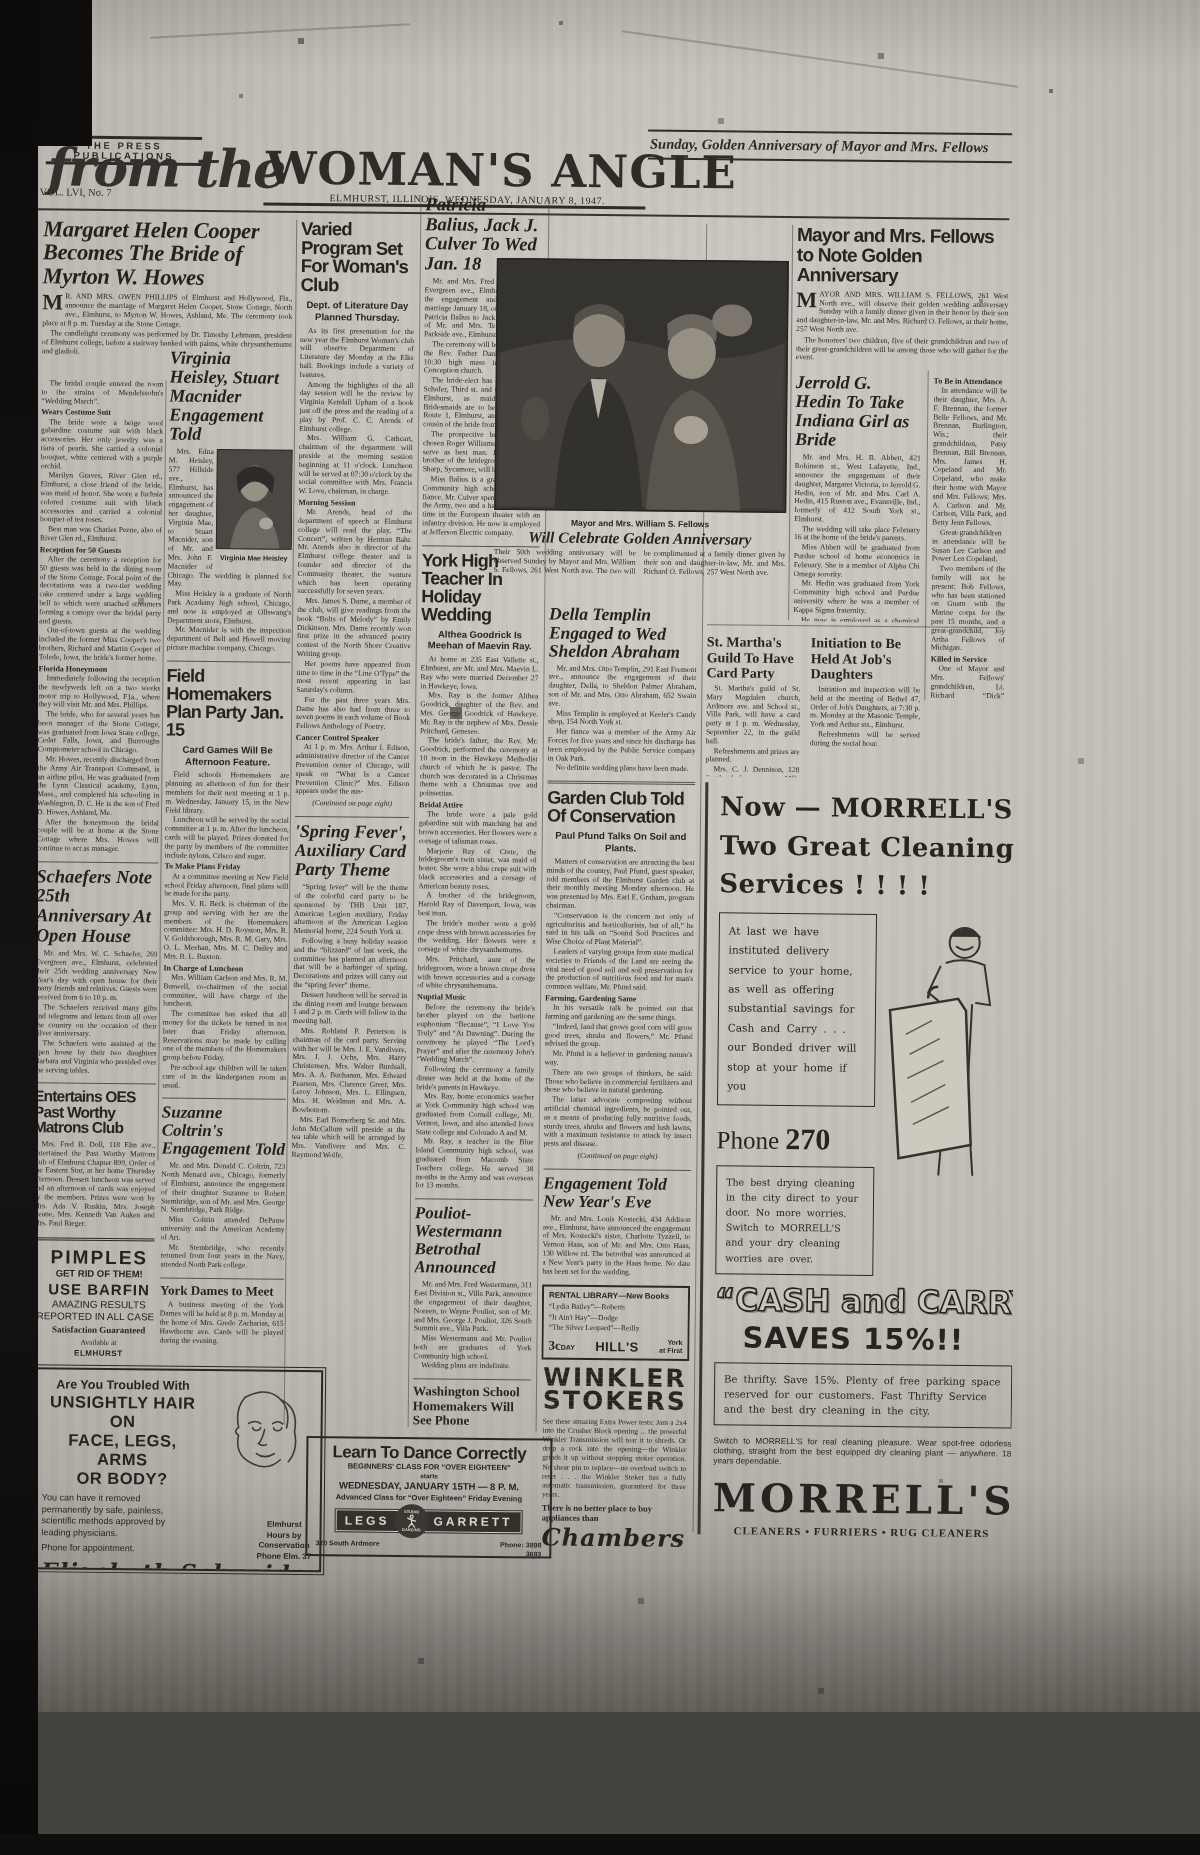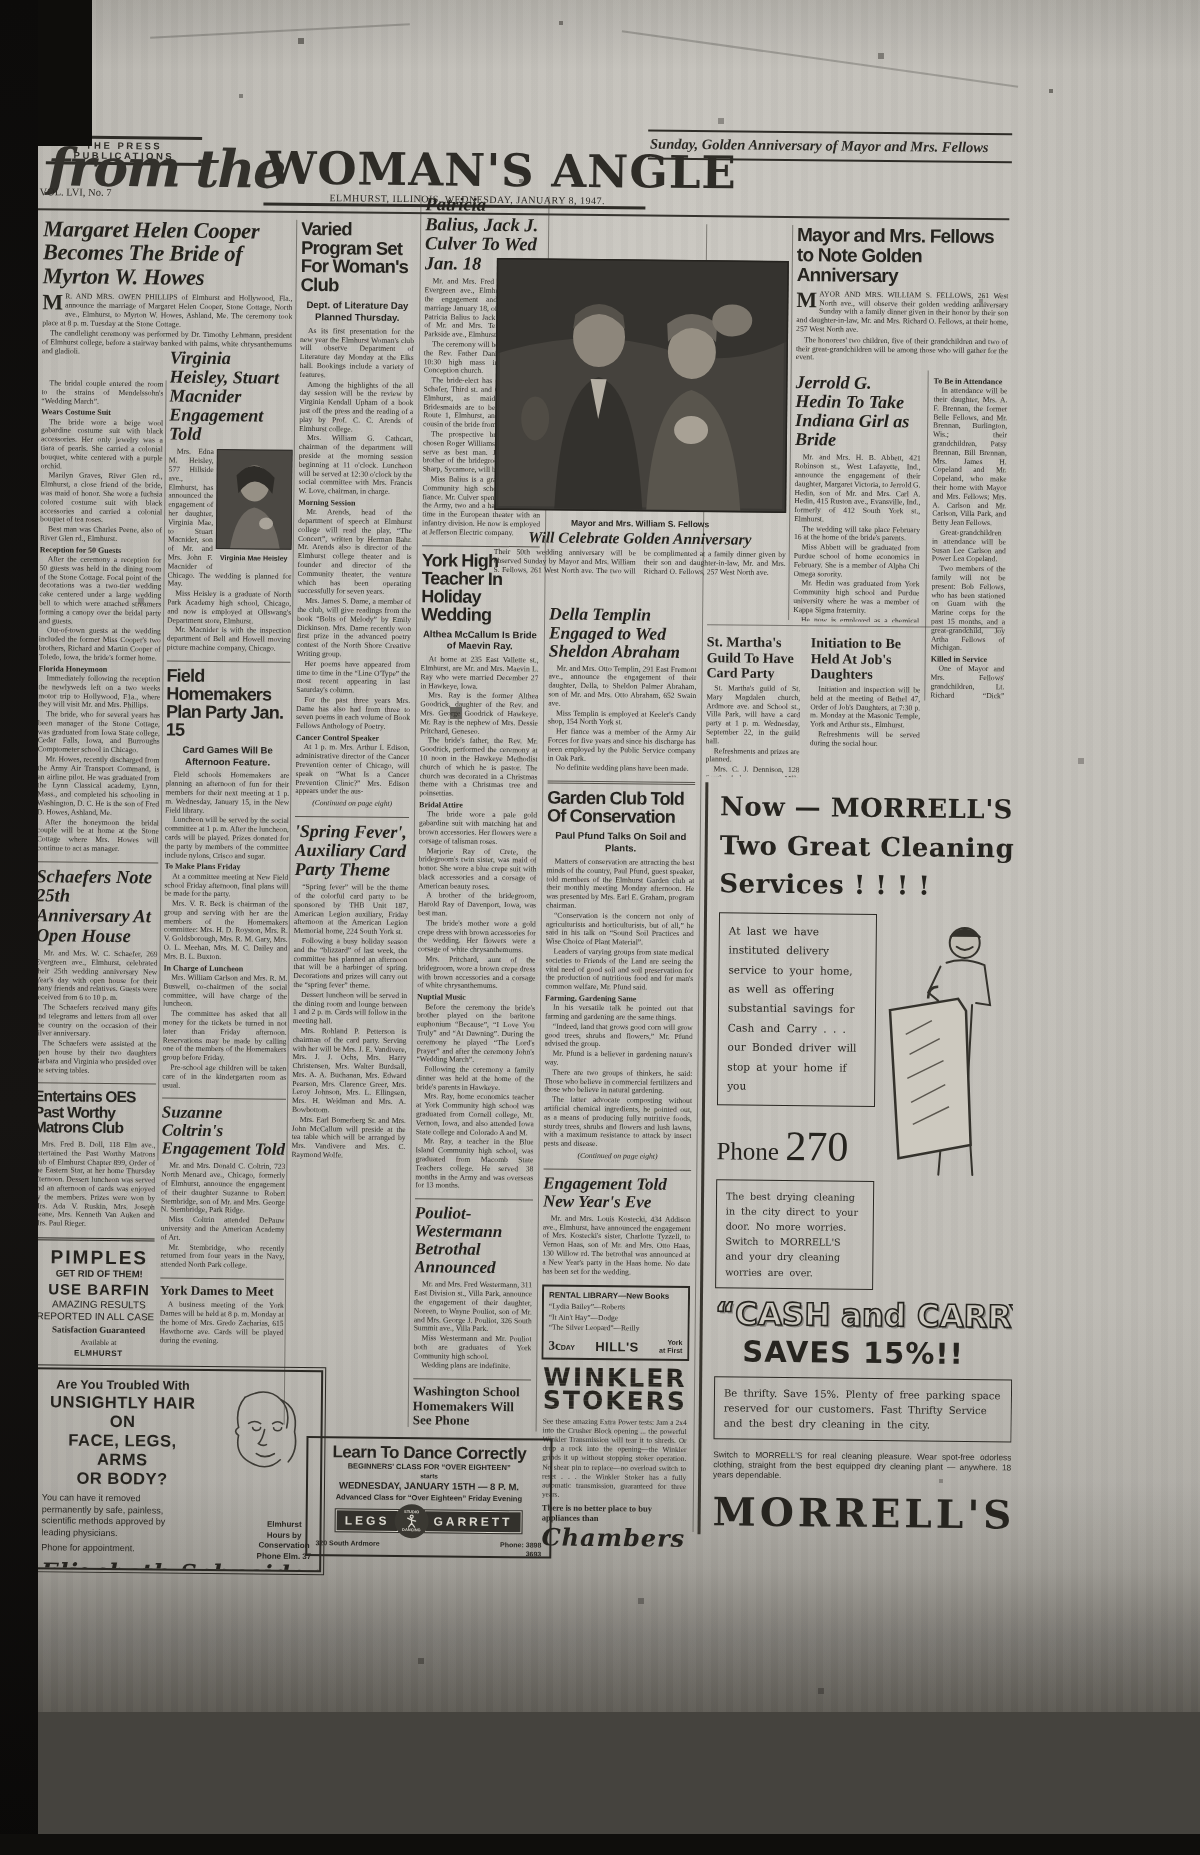--- a/index.html
+++ b/index.html
@@ -96,21 +96,21 @@
   .wink-body{font:7.4px/1.22 "Liberation Serif";text-align:justify;margin-top:5px;}
   .wink-tag{font:bold 8.5px/1.25 "Liberation Serif";margin-top:4px;}
   .chambers{font:bold italic 24px/1 "DejaVu Serif";letter-spacing:1px;margin-top:2px;}
 
   .ad-morrell{position:absolute;left:712px;top:780px;width:298px;height:752px;border-left:3px solid #39362f;padding-left:12px;overflow:hidden;}
   .mor-title{font:bold 26px/1.1 "DejaVu Serif";letter-spacing:.5px;color:#26241f;margin-top:10px;}
   .mor-box{border:1.5px solid #2a2823;padding:8px 9px;font:10.5px/1.85 "DejaVu Serif";word-spacing:3px;}
   .mor-row{display:flex;margin-top:14px;}
   .mor-left{width:158px;}
   .mor-phone{margin:16px 0 10px;font:25px "Liberation Serif";}
-  .mor-phone b{font-size:42px;font-weight:normal;}
+  .mor-phone b{font-size:30px;font-weight:bold;}
   .cashcarry{font:900 31px/1 "DejaVu Sans";letter-spacing:0px;color:#c9c6bd;-webkit-text-stroke:1.6px #26241f;text-shadow:2px 2px 0 rgba(38,36,31,.35);margin-top:10px;white-space:nowrap;}
   .saves{font:900 29px/1 "DejaVu Sans";letter-spacing:1px;margin:8px 0 0 28px;}
   .mor-switch{font:8.3px/1.25 "Liberation Sans";margin-top:10px;text-align:justify;}
   .mor-name{font:bold 39px/1 "DejaVu Serif";letter-spacing:4px;text-align:center;margin-top:12px;}
   .mor-serv{font:bold 11px/1.4 "Liberation Serif";text-align:center;letter-spacing:1px;margin-top:6px;}
 
   .ad-dance{position:absolute;left:320px;top:1438px;width:226px;height:106px;border:2px solid #2a2823;padding:5px 8px;overflow:hidden;}
   .dan-t{font:bold 17px/1 "Liberation Sans";text-align:center;letter-spacing:-.5px;}
   .dan-l1{font:bold 7.5px/1.5 "Liberation Sans";text-align:center;}
   .dan-st{font:bold 6.5px/1.1 "Liberation Sans";text-align:center;}
@@ -286,21 +286,21 @@
 
     </div>
 
     <div class="col" style="left:302px;top:222px;width:114px;height:1208px;">
       <section class="art first">
         <h2 class="hl-sans" style="font-size:18.5px">Varied Program Set For Woman's Club</h2>
         <div class="deck">Dept. of Literature Day Planned Thursday.</div>
         <div class="body">
             <p class="para">As its first presentation for the new year the Elmhurst Woman's club will observe Department of Literature day Monday at the Elks hall. Bookings include a variety of features.</p>
             <p class="para">Among the highlights of the all day session will be the review by Virginia Kendall Upham of a book just off the press and the reading of a play by Prof. C. C. Arends of Elmhurst college.</p>
-            <p class="para">Mrs. William G. Cathcart, chairman of the department will preside at the morning session beginning at 11 o'clock. Luncheon will be served at 12:30 o'clock by the social committee with Mrs. Francis W. Love, chairman, in charge.</p>
+            <p class="para">Mrs. William G. Cathcart, chairman of the department will preside at the morning session beginning at 11 o'clock. Luncheon will be served at 07:30 o'clock by the social committee with Mrs. Francis W. Love, chairman, in charge.</p>
             <p class="subh">Morning Session</p>
             <p class="para">Mr. Arends, head of the department of speech at Elmhurst college will read the play, “The Concert”, written by Herman Bahr. Mr. Arends also is director of the Elmhurst college theater and is founder and director of the Community theater, the venture which has been operating successfully for seven years.</p>
             <p class="para">Mrs. James S. Dame, a member of the club, will give readings from the book “Bolts of Melody” by Emily Dickinson. Mrs. Dame recently won first prize in the advanced poetry contest of the North Shore Creative Writing group.</p>
             <p class="para">Her poems have appeared from time to time in the “Line O'Type” the most recent appearing in last Saturday's column.</p>
             <p class="para">For the past three years Mrs. Dame has also had from three to seven poems in each volume of Book Fellows Anthology of Poetry.</p>
             <p class="subh">Cancer Control Speaker</p>
             <p class="para">At 1 p. m. Mrs. Arthur I. Edison, administrative director of the Cancer Prevention center of Chicago, will speak on “What Is a Cancer Prevention Clinic?” Mrs. Edison appears under the aus-</p>
             <p class="cont">(Continued on page eight)</p>
           </div>
       </section>
@@ -322,21 +322,21 @@
         <div class="body">
             <p class="para">Mr. and Mrs. Fred B. Ebert, 133 Evergreen ave., Elmhurst, announce the engagement and approaching marriage January 18, of their daughter Patricia Balius to Jack J. Culver, son of Mr. and Mrs. Terrence Culver, Parkside ave., Elmhurst.</p>
             <p class="para">The ceremony will be performed by the Rev. Father Daniel Murray at 10:30 high mass in Immaculate Conception church.</p>
             <p class="para">The bride-elect has chosen Shirley Schafer, Third st. and Glenview ave., Elmhurst, as maid of honor. Bridesmaids are to be Helen Feltes, Route 1, Elmhurst, and Carol Bohn, cousin of the bride from Racine, Wis.</p>
             <p class="para">The prospective bridegroom has chosen Roger Williams, Villa Park, to serve as best man. Joseph Culver, brother of the bridegroom, and Leslie Sharp, Sycamore, will be ushers.</p>
             <p class="para">Miss Balius is a graduate of York Community high school as is her fiance. Mr. Culver spent three years in the Army, two and a half years of that time in the European theater with an infantry division. He now is employed at Jefferson Electric company.</p>
           </div>
       </section>
       <section class="art">
         <h2 class="hl-sans" style="font-size:18px">York High Teacher In Holiday Wedding</h2>
-        <div class="deck">Althea McCallum Is Bride of Maevin Ray.</div>
+        <div class="deck">Althea Goodrick Is Meehan of Maevin Ray.</div>
         <div class="body">
             <p class="para">At home at 235 East Vallette st., Elmhurst, are Mr. and Mrs. Maevin L. Ray who were married December 27 in Hawkeye, Iowa.</p>
             <p class="para">Mrs. Ray is the former Althea Goodrick, daughter of the Rev. and Mrs. George Goodrick of Hawkeye. Mr. Ray is the nephew of Mrs. Dessie Pritchard, Geneseo.</p>
             <p class="para">The bride's father, the Rev. Mr. Goodrick, performed the ceremony at 10 noon in the Hawkeye Methodist church of which he is pastor. The church was decorated in a Christmas theme with a Christmas tree and poinsettias.</p>
             <p class="subh">Bridal Attire</p>
             <p class="para">The bride wore a pale gold gabardine suit with matching hat and brown accessories. Her flowers were a corsage of talisman roses.</p>
             <p class="para">Marjorie Ray of Crete, the bridegroom's twin sister, was maid of honor. She wore a blue crepe suit with black accessories and a corsage of American beauty roses.</p>
             <p class="para">A brother of the bridegroom, Harold Ray of Davenport, Iowa, was best man.</p>
             <p class="para">The bride's mother wore a gold crepe dress with brown accessories for the wedding. Her flowers were a corsage of white chrysanthemums.</p>
             <p class="para">Mrs. Pritchard, aunt of the bridegroom, wore a brown crepe dress with brown accessories and a corsage of white chrysanthemums.</p>

